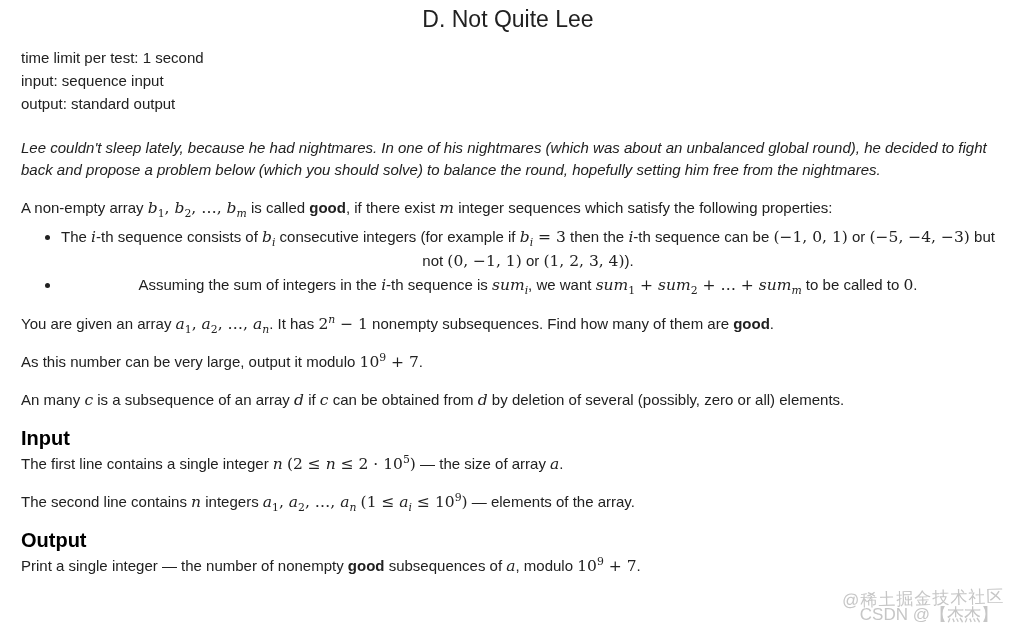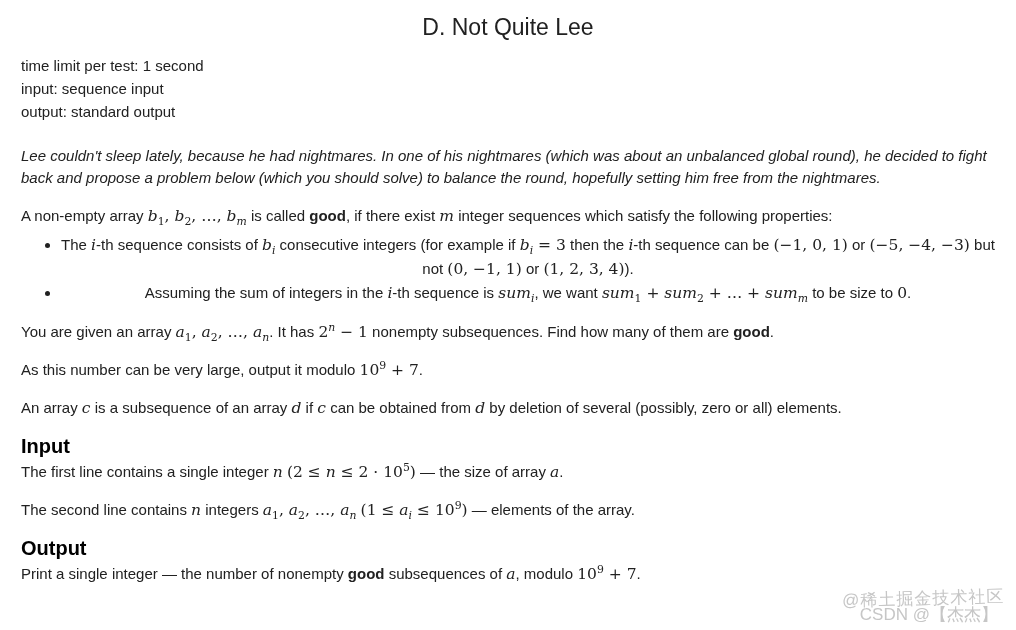--- a/index.html
+++ b/index.html
@@ -2,21 +2,21 @@
 <html><head>
 <meta charset="utf-8">
 <style>
   * { margin:0; padding:0; box-sizing:border-box; }
   html, body { background:#ffffff; }
   body {
     width:1016px; height:630px; overflow:hidden; position:relative;
     font-family:"Liberation Sans", sans-serif;
     color:#212121;
   }
-  .page { padding:12px 21px 0 21px; }
+  .page { padding:4px 21px 0 21px; }
 
   .title {
     text-align:center; font-size:23px; line-height:30px;
     color:#212121; font-weight:400;
   }
   .limits { margin-top:12px; }
   .limit { font-size:15px; line-height:23px; }
 
   p { font-size:15px; line-height:22px; margin-top:16px; }
   p.tight { margin-top:4px; }
@@ -53,28 +53,28 @@
       <div class="limit">output: standard output</div>
     </div>
   </div>
 
   <p class="legend">Lee couldn't sleep lately, because he had nightmares. In one of his nightmares (which was about an unbalanced global round), he decided to fight back and propose a problem below (which you should solve) to balance the round, hopefully setting him free from the nightmares.</p>
 
   <p><span>A non-empty array </span><span class="math"><i>b</i><sub>1</sub>, <i>b</i><sub>2</sub>, …, <i>b</i><sub><i>m</i></sub></span><span> is called </span><span class="b">good</span><span>, if there exist </span><span class="math"><i>m</i></span><span> integer sequences which satisfy the following properties:</span></p>
 
   <ul class="props">
     <li><span>The </span><span class="math"><i>i</i></span><span>-th sequence consists of </span><span class="math"><i>b</i><sub><i>i</i></sub></span><span> consecutive integers (for example if </span><span class="math"><i>b</i><sub><i>i</i></sub> = 3</span><span> then the </span><span class="math"><i>i</i></span><span>-th sequence can be </span><span class="math">(−1, 0, 1)</span><span> or </span><span class="math">(−5, −4, −3)</span><span> but not </span><span class="math">(0, −1, 1)</span><span> or </span><span class="math">(1, 2, 3, 4)</span><span>).</span></li>
-    <li><span>Assuming the sum of integers in the </span><span class="math"><i>i</i></span><span>-th sequence is </span><span class="math"><i>sum</i><sub><i>i</i></sub></span><span>, we want </span><span class="math"><i>sum</i><sub>1</sub> + <i>sum</i><sub>2</sub> + … + <i>sum</i><sub><i>m</i></sub></span><span> to be size to </span><span class="math">0</span><span>.</span></li>
+    <li><span>Assuming the sum of integers in the </span><span class="math"><i>i</i></span><span>-th sequence is </span><span class="math"><i>sum</i><sub><i>i</i></sub></span><span>, we want </span><span class="math"><i>sum</i><sub>1</sub> + <i>sum</i><sub>2</sub> + … + <i>sum</i><sub><i>m</i></sub></span><span> to be called to </span><span class="math">0</span><span>.</span></li>
   </ul>
 
   <p><span>You are given an array </span><span class="math"><i>a</i><sub>1</sub>, <i>a</i><sub>2</sub>, …, <i>a</i><sub><i>n</i></sub></span><span>. It has </span><span class="math">2<sup><i>n</i></sup> − 1</span><span> nonempty subsequences. Find how many of them are </span><span class="b">good</span><span>.</span></p>
 
   <p><span>As this number can be very large, output it modulo </span><span class="math">10<sup>9</sup> + 7</span><span>.</span></p>
 
-  <p><span>An array </span><span class="math"><i>c</i></span><span> is a subsequence of an array </span><span class="math"><i>d</i></span><span> if </span><span class="math"><i>c</i></span><span> can be obtained from </span><span class="math"><i>d</i></span><span> by deletion of several (possibly, zero or all) elements.</span></p>
+  <p><span>An many </span><span class="math"><i>c</i></span><span> is a subsequence of an array </span><span class="math"><i>d</i></span><span> if </span><span class="math"><i>c</i></span><span> can be obtained from </span><span class="math"><i>d</i></span><span> by deletion of several (possibly, zero or all) elements.</span></p>
 
   <div class="section-title">Input</div>
   <p class="tight"><span>The first line contains a single integer </span><span class="math"><i>n</i></span><span> </span><span class="math">(2 ≤ <i>n</i> ≤ 2 · 10<sup>5</sup>)</span><span> — the size of array </span><span class="math"><i>a</i></span><span>.</span></p>
   <p><span>The second line contains </span><span class="math"><i>n</i></span><span> integers </span><span class="math"><i>a</i><sub>1</sub>, <i>a</i><sub>2</sub>, …, <i>a</i><sub><i>n</i></sub></span><span> </span><span class="math">(1 ≤ <i>a</i><sub><i>i</i></sub> ≤ 10<sup>9</sup>)</span><span> — elements of the array.</span></p>
 
   <div class="section-title">Output</div>
   <p class="tight"><span>Print a single integer — the number of nonempty </span><span class="b">good</span><span> subsequences of </span><span class="math"><i>a</i></span><span>, modulo </span><span class="math">10<sup>9</sup> + 7</span><span>.</span></p>
 
 </div>
 

